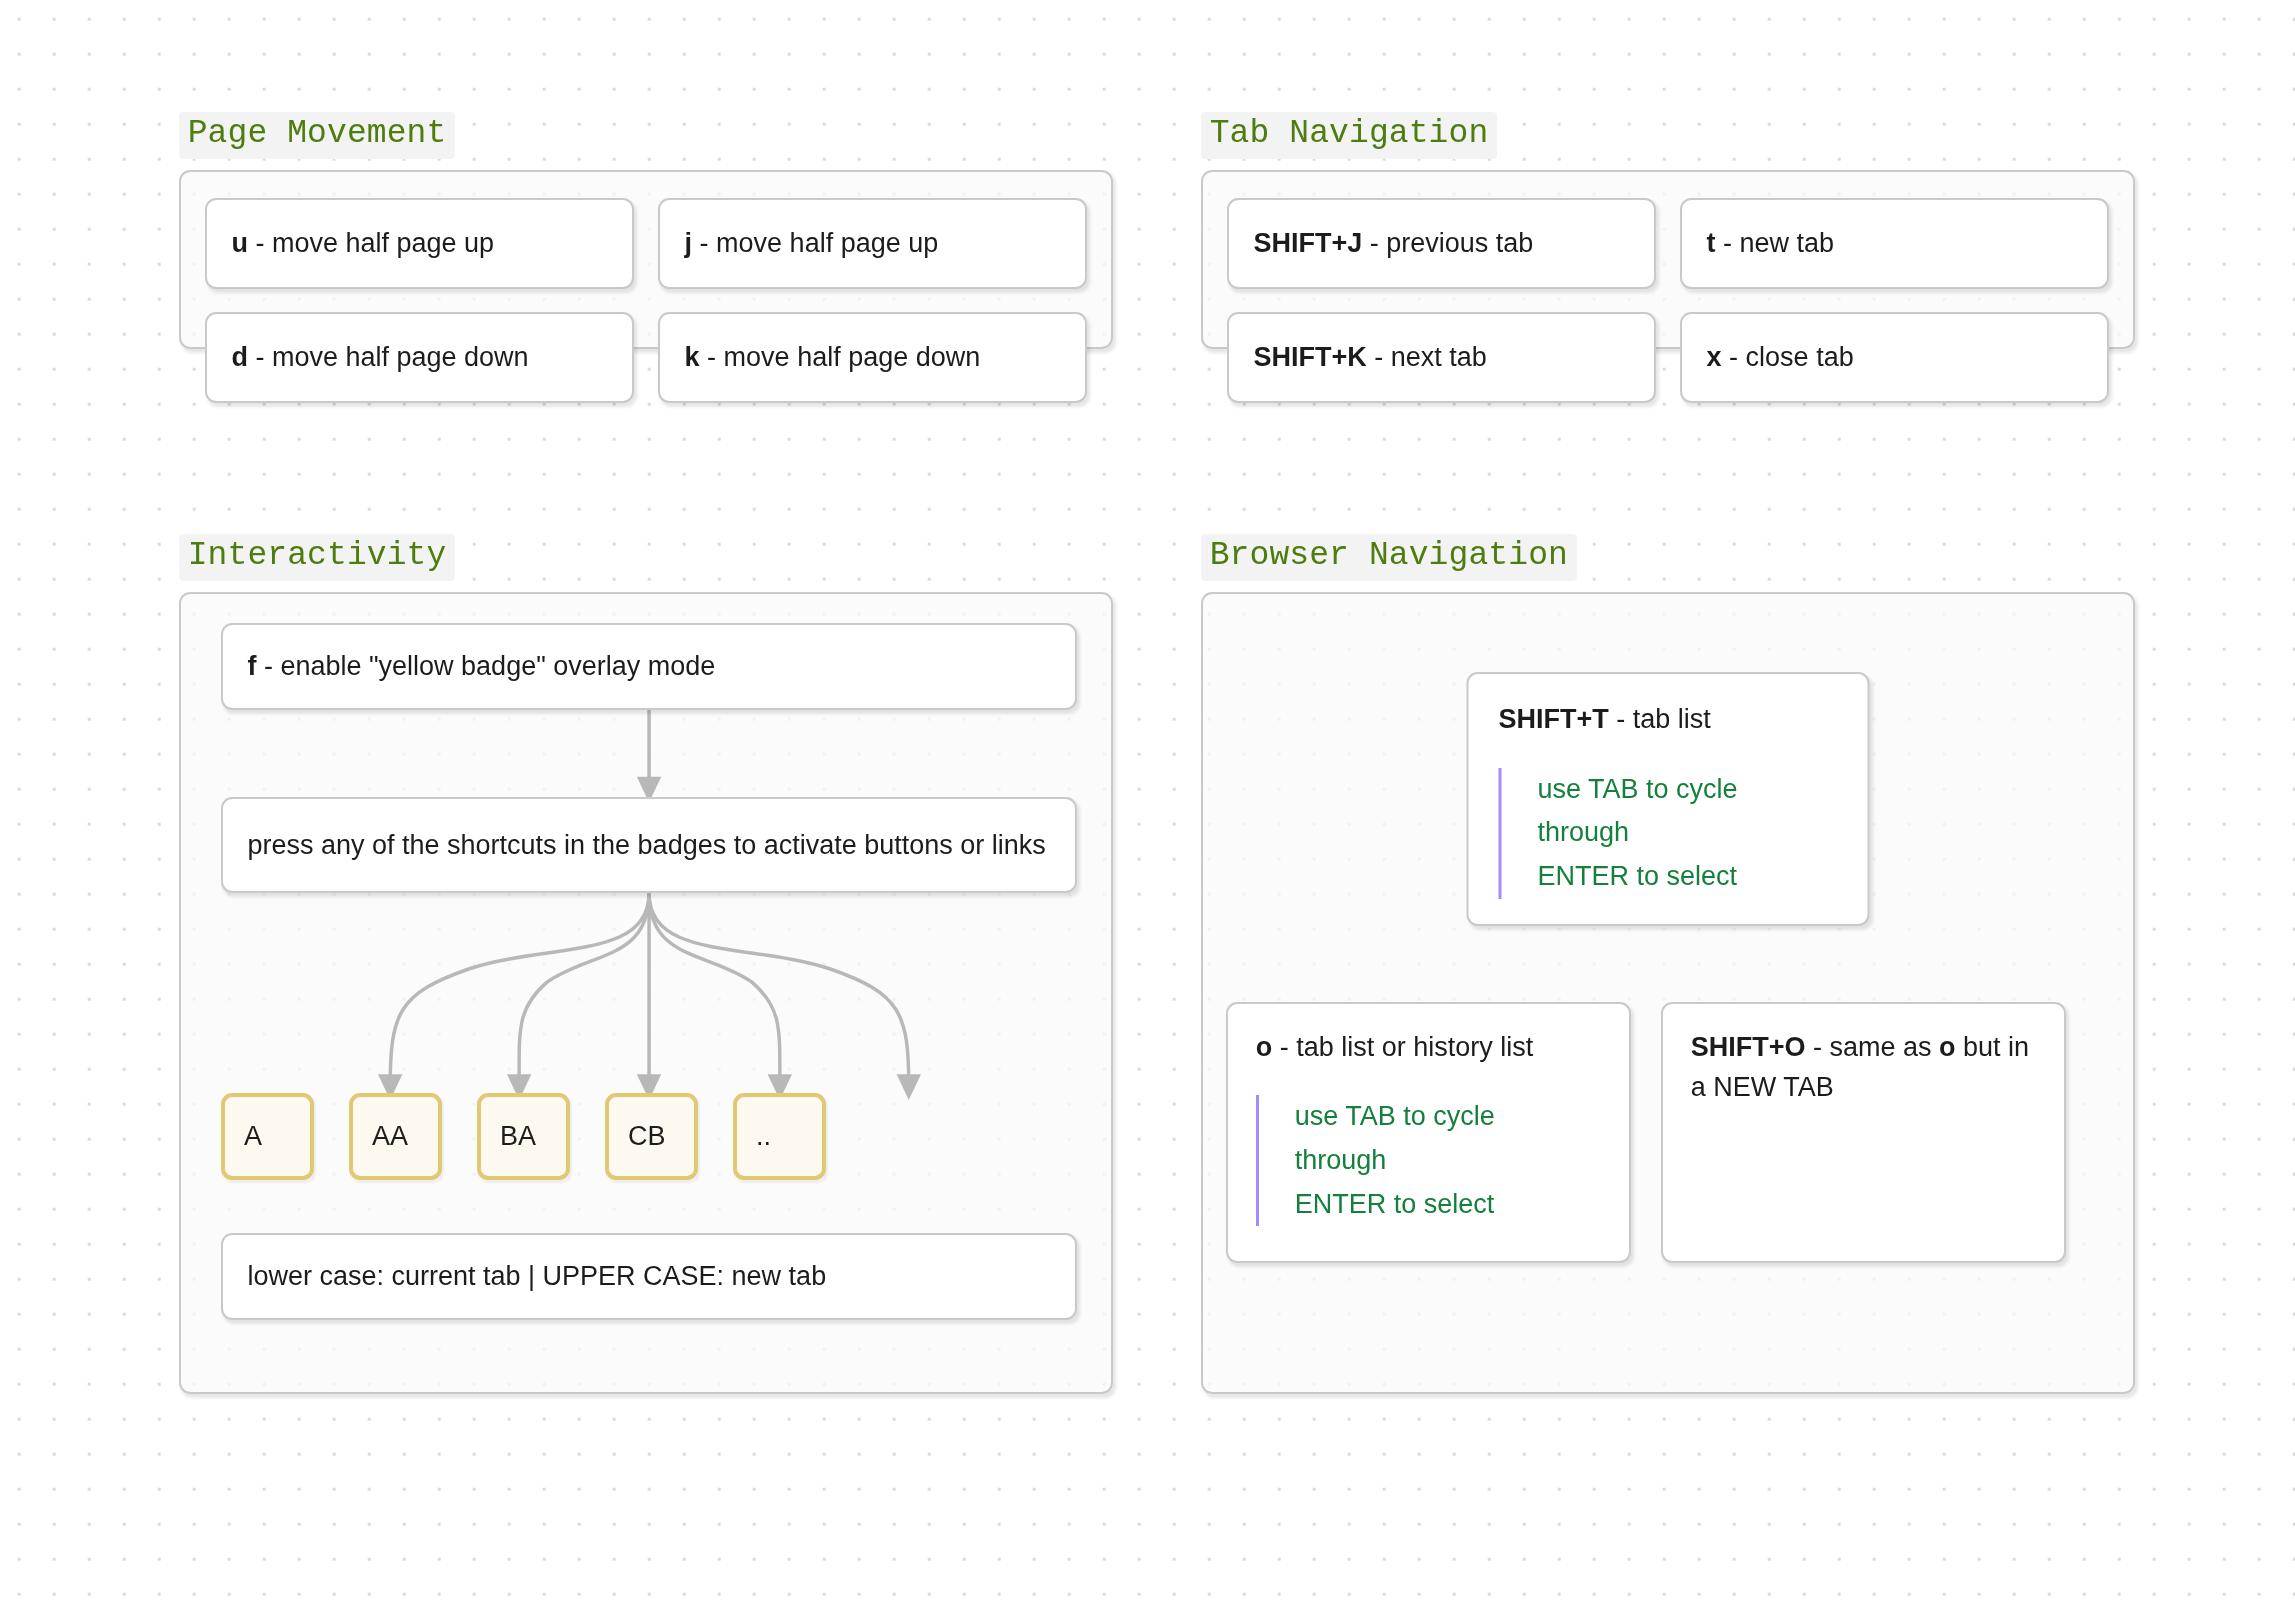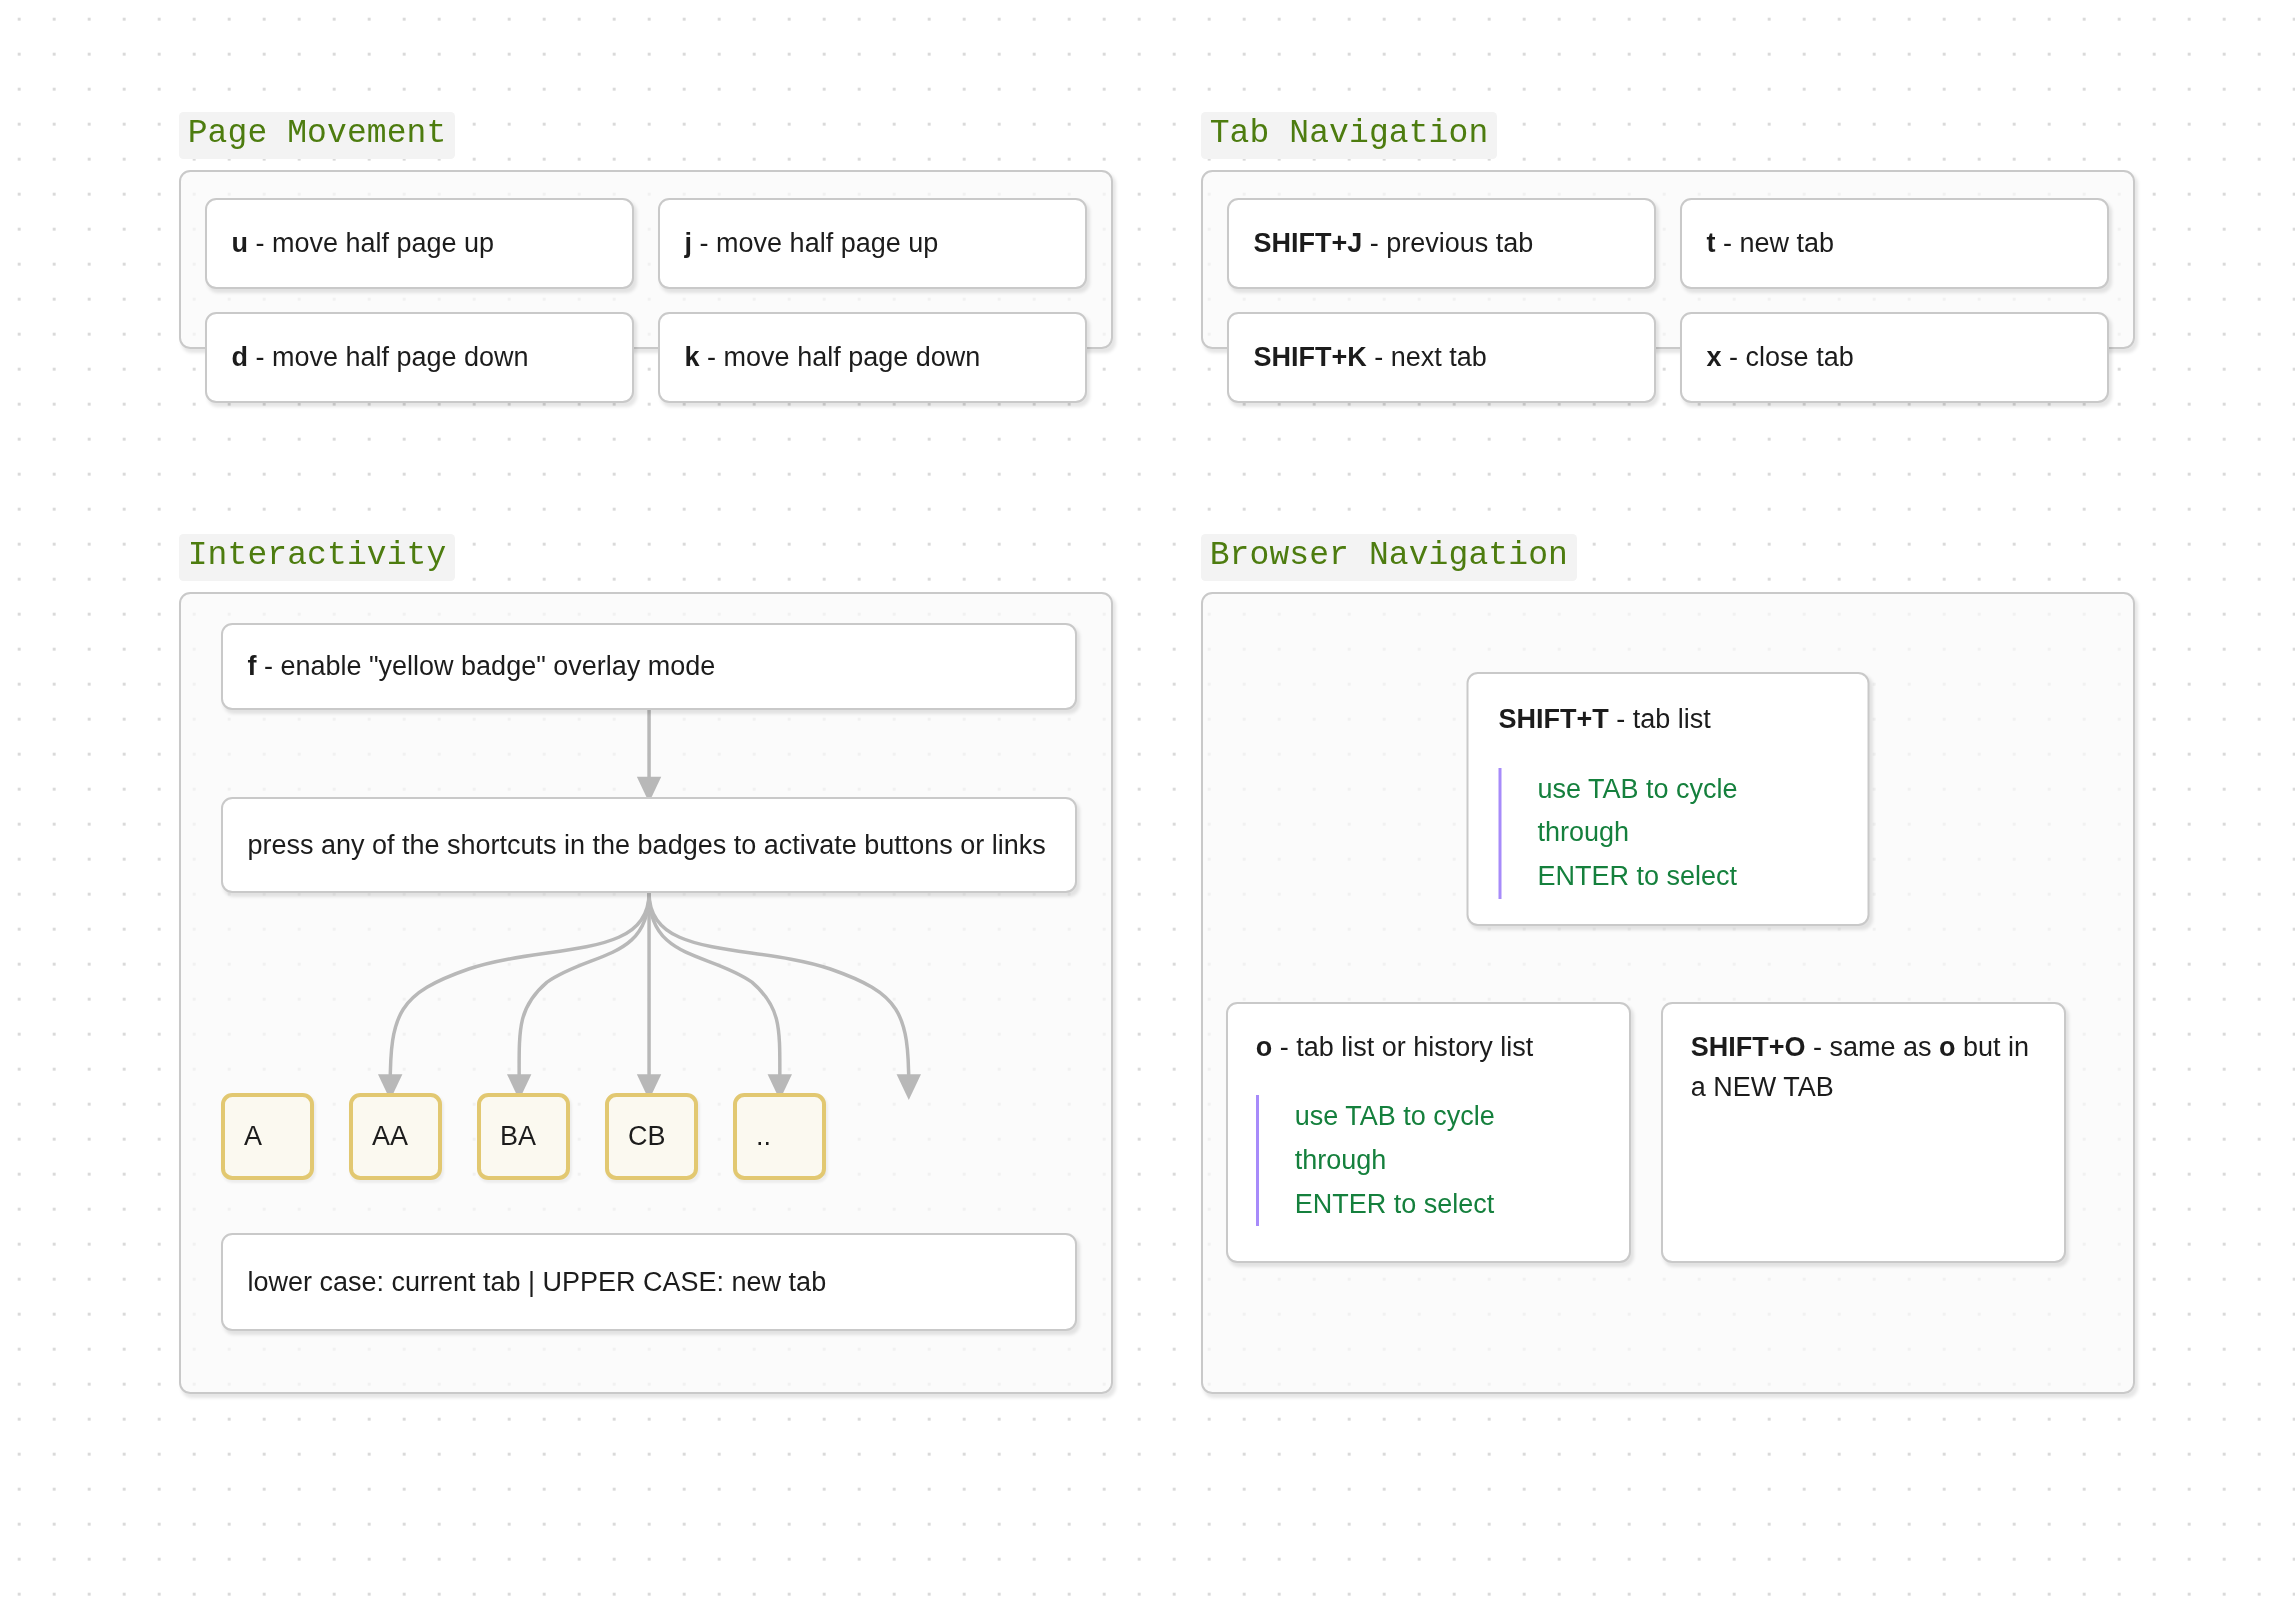--- a/index.html
+++ b/index.html
@@ -91,21 +91,21 @@
     left: 0; top: 0;
     width: 100%; height: 100%;
     pointer-events: none;
   }
   .flow-node {
     position: absolute;
     box-sizing: border-box;
   }
   #node-f      { left: 40px;  top: 29px;  width: 856px; height: 87px; }
   #node-press  { left: 40px;  top: 203px; width: 856px; height: 96px; }
-  #node-lower  { left: 40px;  top: 639px; width: 856px; height: 98px; }
+  #node-lower  { left: 40px;  top: 639px; width: 856px; height: 87px; }
 
   
   .badge-row {
     position: absolute;
     left: 40px;
     top: 499px;
     width: 856px;
     display: flex;
     gap: 35px;
   }

